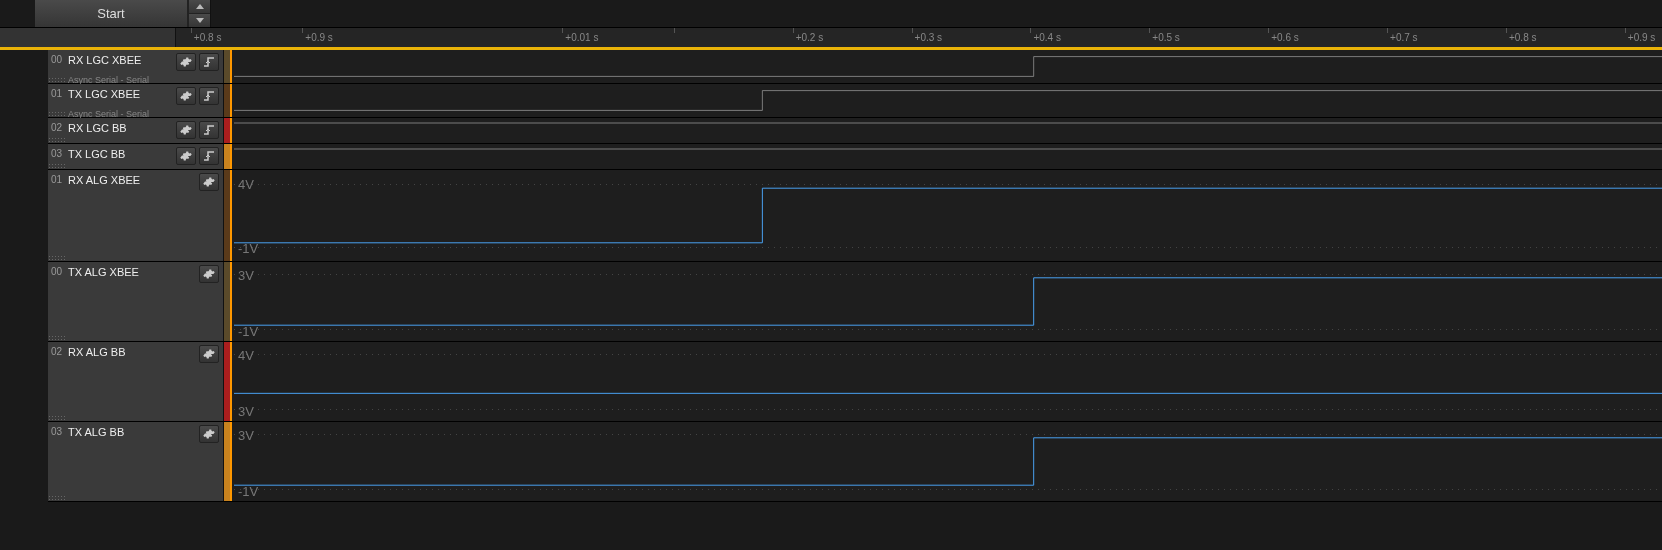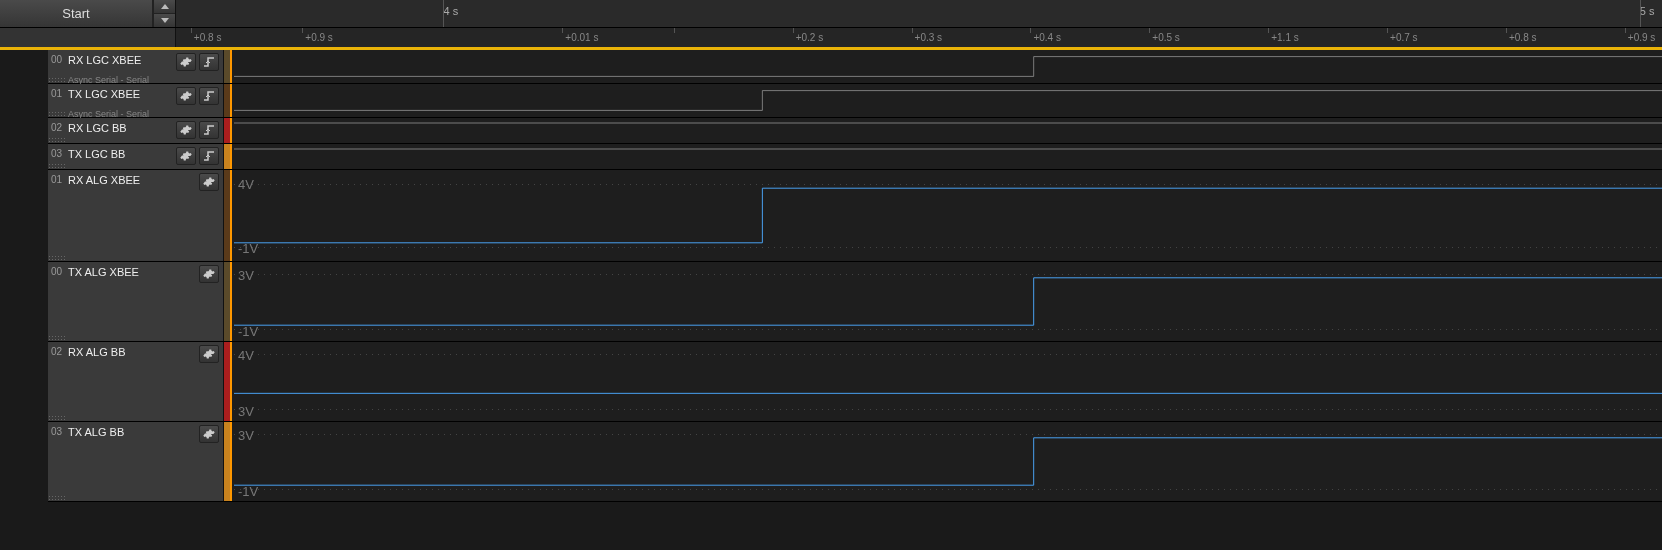--- a/index.html
+++ b/index.html
@@ -18,20 +18,21 @@
   display: flex;
   height: 28px;
   border-bottom: 1px solid #000;
 }
 .start-cell {
   width: 176px;
   display: flex;
   align-items: stretch;
   background: #3a3a3a;
   border-right: 1px solid #111;
+  margin-left: 35px;
 }
 .start-button {
   flex: 1;
   display: flex;
   align-items: center;
   justify-content: center;
   background: linear-gradient(to bottom, #4a4a4a, #353535);
   border-right: 1px solid #222;
   font-size: 13px;
   color: #ddd;
@@ -207,26 +208,20 @@
             <path d="M0 5 L4 0 L8 5 Z" fill="#bbb"></path>
           </svg>
         </div>
       <div>
           <svg width="8" height="5" viewBox="0 0 8 5">
             <path d="M0 0 L4 5 L8 0 Z" fill="#bbb"></path>
           </svg>
         </div>
     </div>
   </div>
-  <div class="ruler-major" id="ruler-major">
-      <span class="tick-label" style="left: 18%;">4 s</span>
-      <div style="position: absolute; left: 18%; top: 0px; width: 1px; height: 100%; background: rgb(85, 85, 85);"></div>
-      <span class="tick-label" style="left: 98.5%;">5 s</span>
-      <div style="position: absolute; left: 98.5%; top: 0px; width: 1px; height: 100%; background: rgb(85, 85, 85);"></div>
-    </div>
 </div>
 
 <div class="ruler-minor-row">
   <div class="ruler-left-pad"></div>
   <div class="ruler-minor" id="ruler-minor">
       <div class="tick" style="left: 1%;"></div>
       <span class="tick-label" style="left: 1%;">+0.8 s</span>
       <div class="tick" style="left: 8.5%;"></div>
       <span class="tick-label" style="left: 8.5%;">+0.9 s</span>
       <div class="tick" style="left: 26%;"></div>
@@ -235,21 +230,21 @@
       <span class="tick-label" style="left: 33.5%; margin-top: 25px;">+0.1 s</span>
       <div class="tick" style="left: 41.5%;"></div>
       <span class="tick-label" style="left: 41.5%;">+0.2 s</span>
       <div class="tick" style="left: 49.5%;"></div>
       <span class="tick-label" style="left: 49.5%;">+0.3 s</span>
       <div class="tick" style="left: 57.5%;"></div>
       <span class="tick-label" style="left: 57.5%;">+0.4 s</span>
       <div class="tick" style="left: 65.5%;"></div>
       <span class="tick-label" style="left: 65.5%;">+0.5 s</span>
       <div class="tick" style="left: 73.5%;"></div>
-      <span class="tick-label" style="left: 73.5%;">+1.1 s</span>
+      <span class="tick-label" style="left: 73.5%;">+0.6 s</span>
       <div class="tick" style="left: 81.5%;"></div>
       <span class="tick-label" style="left: 81.5%;">+0.7 s</span>
       <div class="tick" style="left: 89.5%;"></div>
       <span class="tick-label" style="left: 89.5%;">+0.8 s</span>
       <div class="tick" style="left: 97.5%;"></div>
       <span class="tick-label" style="left: 97.5%;">+0.9 s</span>
     </div>
 </div>
 
 <div class="channels" id="channels">

